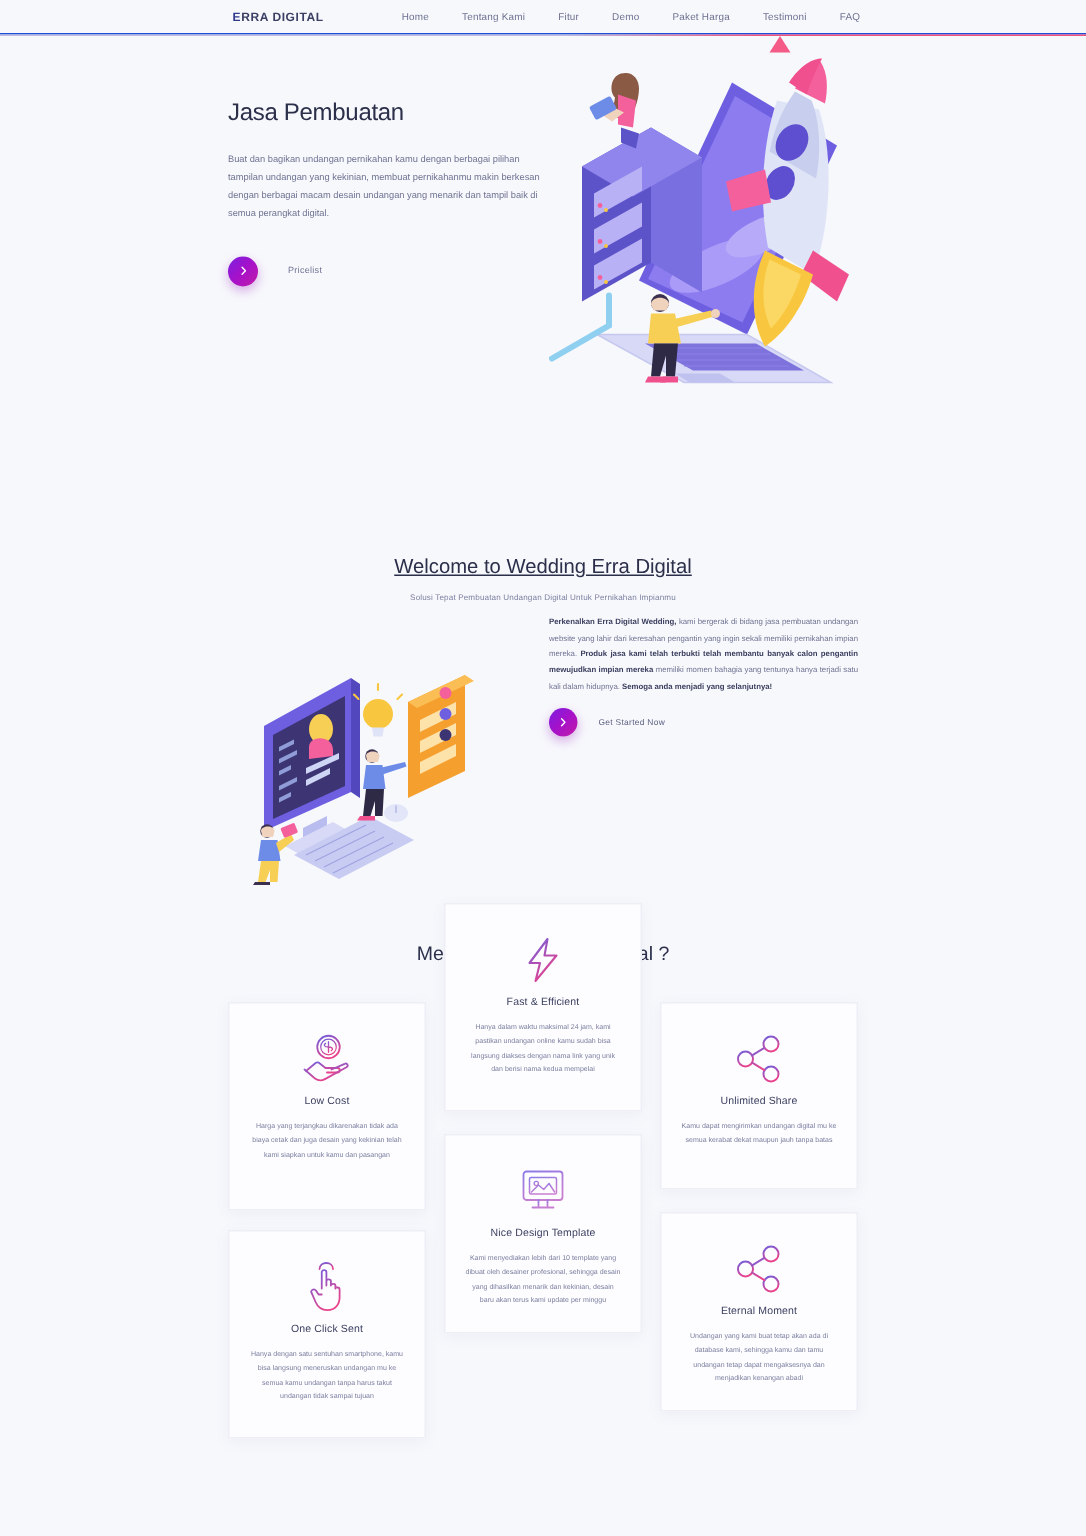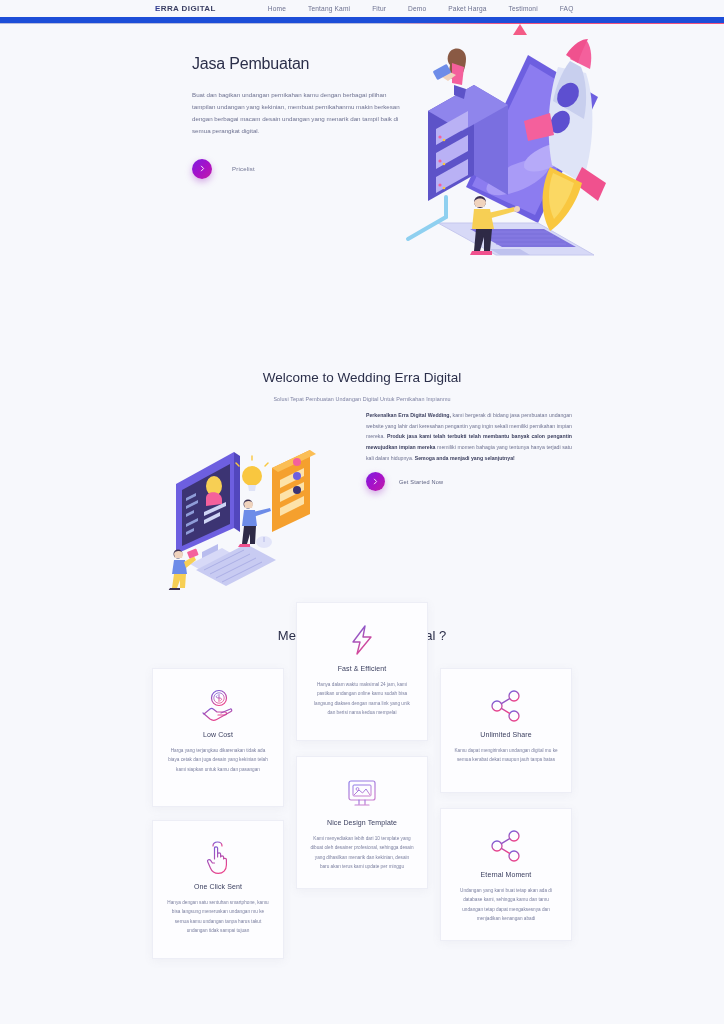--- a/index.html
+++ b/index.html
@@ -14,21 +14,21 @@
   .page { position: relative; width: 724px; height: 1024px; background: #f7f8fc; }
 
   
   .navbar {
     position: relative;
     height: 23px;
     background: #f7f8fc;
     display: flex;
     align-items: center;
     padding-left: 155px;
-    border-bottom: 6px solid #1d4ed8;
+    border-bottom: 1px solid #1d4ed8;
   }
   .logo {
     font-size: 8px;
     letter-spacing: 0.4px;
     color: #3b3f63;
     font-weight: 600;
     margin-right: 52px;
     white-space: nowrap;
   }
   .logo .logo-e { color: #2f3a8f; font-weight: 700; }
@@ -55,22 +55,21 @@
     border-left: 7px solid transparent;
     border-right: 7px solid transparent;
     border-bottom: 11px solid #f45b86;
   }
 
   
   .hero {
     position: relative;
     height: 275px;
     padding-left: 152px;
-    padding-top: 30px;
-    margin-left: 40px;
+    padding-top: 42px;
   }
   .hero-title {
     font-size: 16px;
     line-height: 1.35;
     color: #2b2f4a;
     font-weight: 400;
     letter-spacing: -0.2px;
   }
   .hero-sub {
     margin-top: 14px;
@@ -100,20 +99,21 @@
     left: 358px; top: 14px;
     width: 230px; height: 230px;
   }
 
   
   .welcome { text-align: center; padding-top: 72px; }
   .welcome-title {
     font-size: 13.5px;
     color: #2b2f4a;
     font-weight: 400;
+    text-decoration: underline;
   }
   .welcome-sub {
     margin-top: 11px;
     font-size: 5.4px;
     color: #7b7fa0;
     letter-spacing: 0.1px;
   }
 
   .about {
     position: relative;

